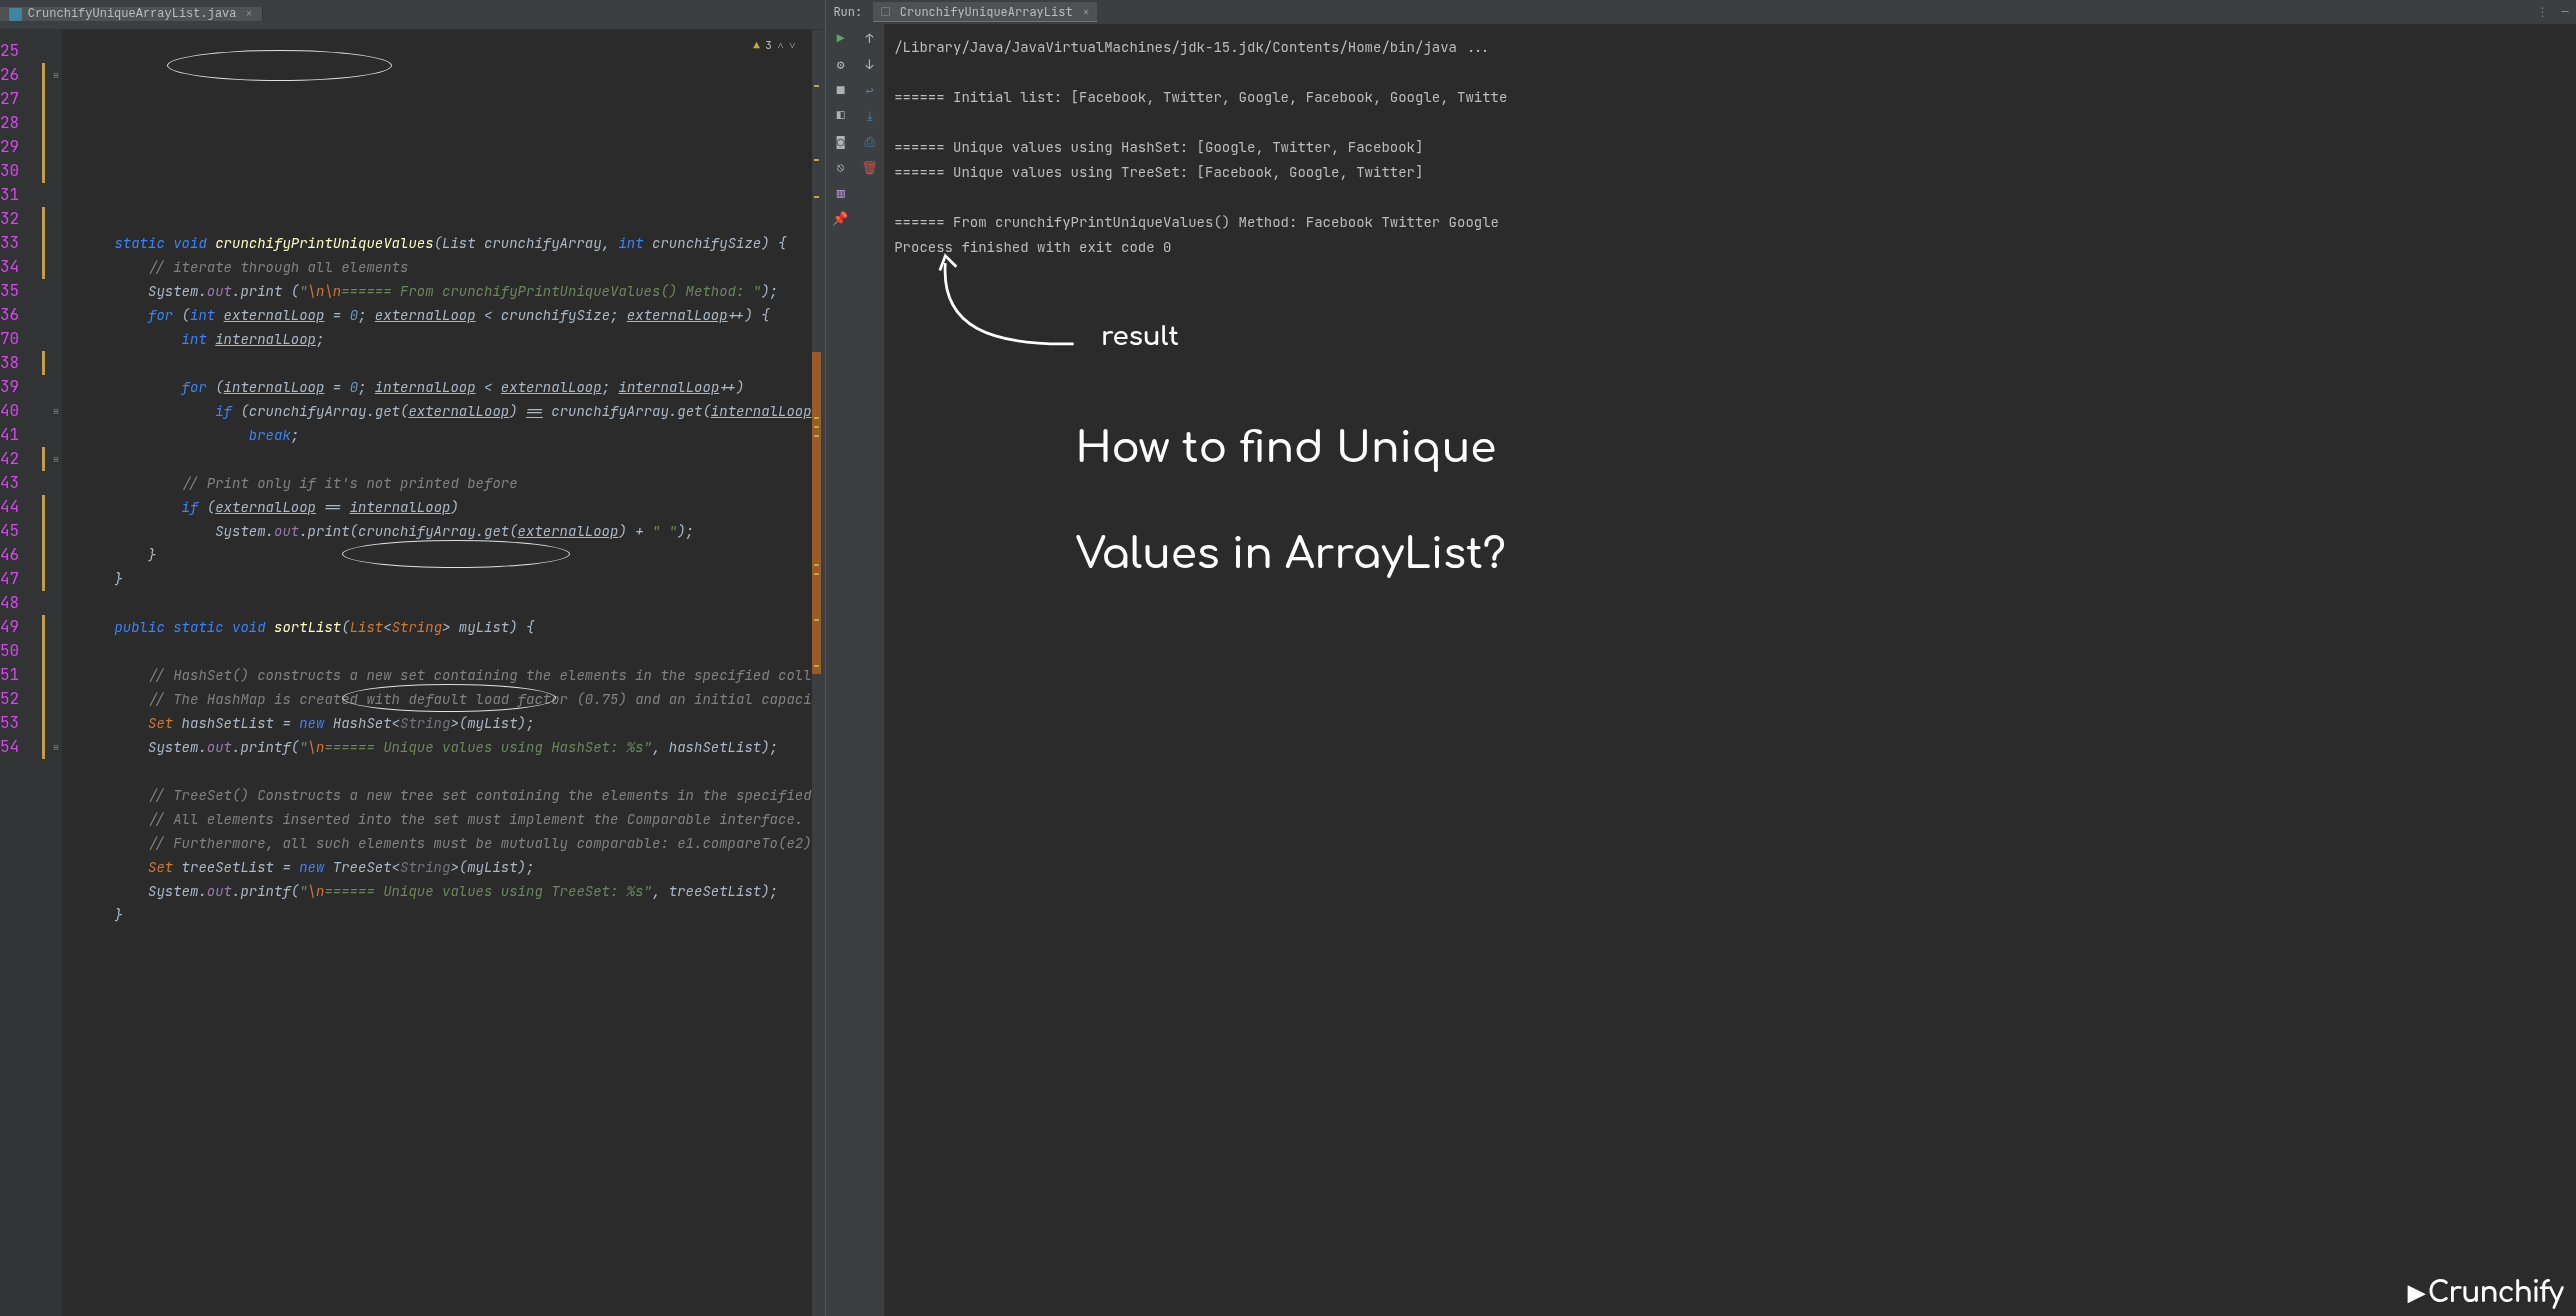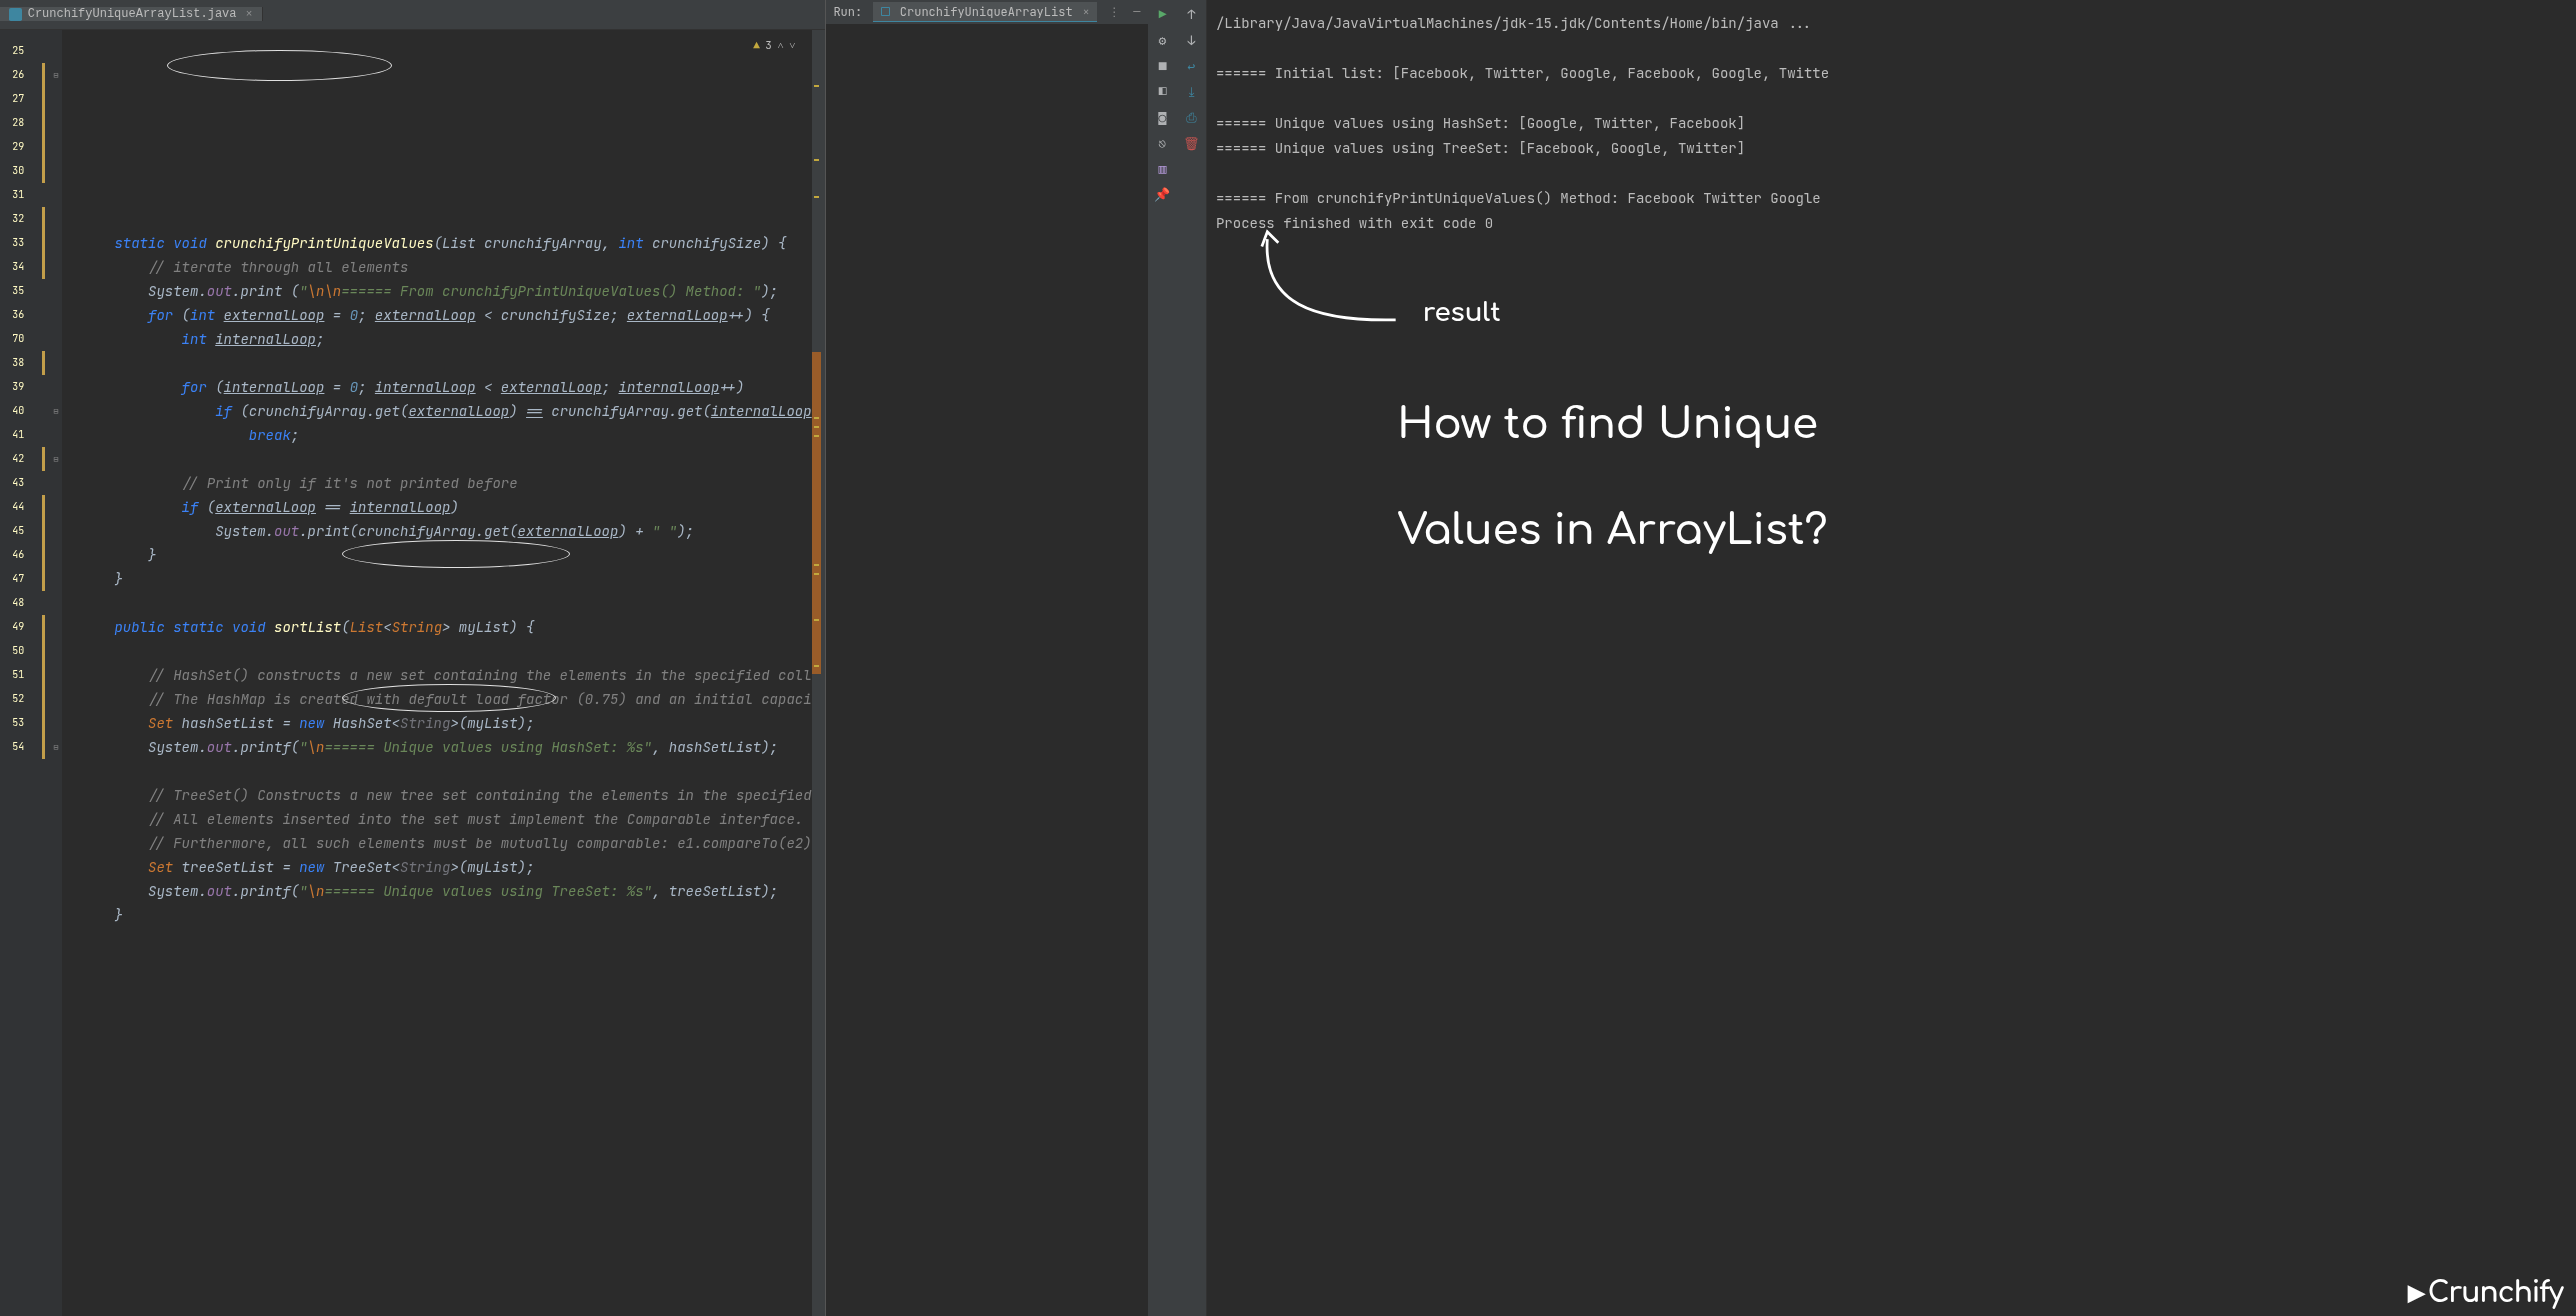--- a/index.html
+++ b/index.html
@@ -51,25 +51,25 @@
 }
 .editor-body {
   display: flex;
   flex: 1;
   position: relative;
   font-size: 14px;
   line-height: 24px;
 }
 .gutter {
   width: 42px;
-  text-align: center;
-  color: #fef9c3;
+  text-align: left;
+  color: #d946ef;
   padding: 9.2px 5.5px 0 0;
   background: #313335;
-  font-size: 10px;
+  font-size: 16px;
 }
 .vcs-gutter {
   width: 7.4px;
   background: #313335;
   position: relative;
   padding-top: 9.2px;
 }
 .fold-gutter {
   width: 13px;
   background: #313335;
@@ -133,21 +133,21 @@
 .inspect .warn-i { color:#C2A83E; }
 .circle-annot {
   position: absolute;
   border: 1.8px solid #E0E0E0;
   border-radius: 50%;
   pointer-events: none;
 }
 .right-pane {
   flex: 1;
   display: flex;
-  flex-direction: row;
+  flex-direction: column;
   background: #2B2B2B;
   border-left: 0.9px solid #555;
 }
 .run-header {
   height: 24px;
   background: #3C3F41;
   display: flex;
   align-items: center;
   padding: 0 7.4px;
   font-size: 12px;

